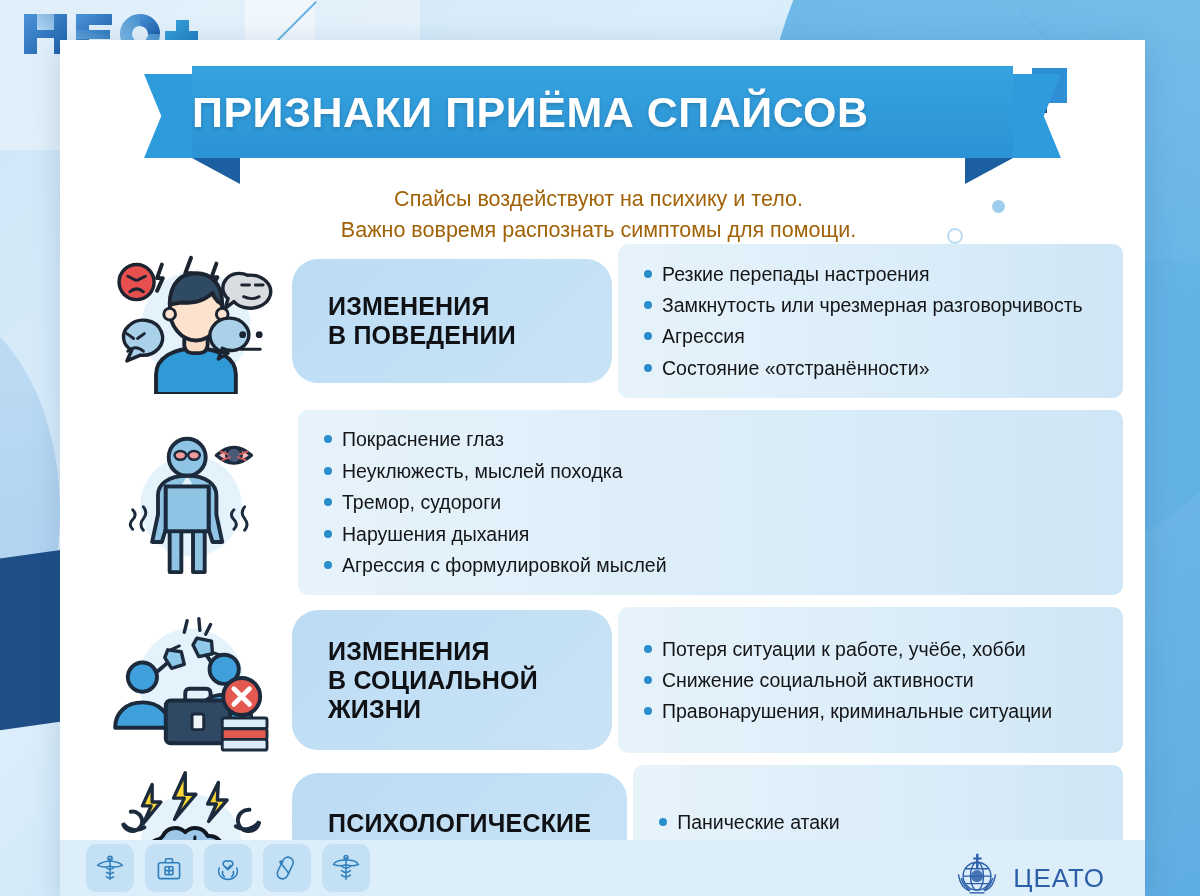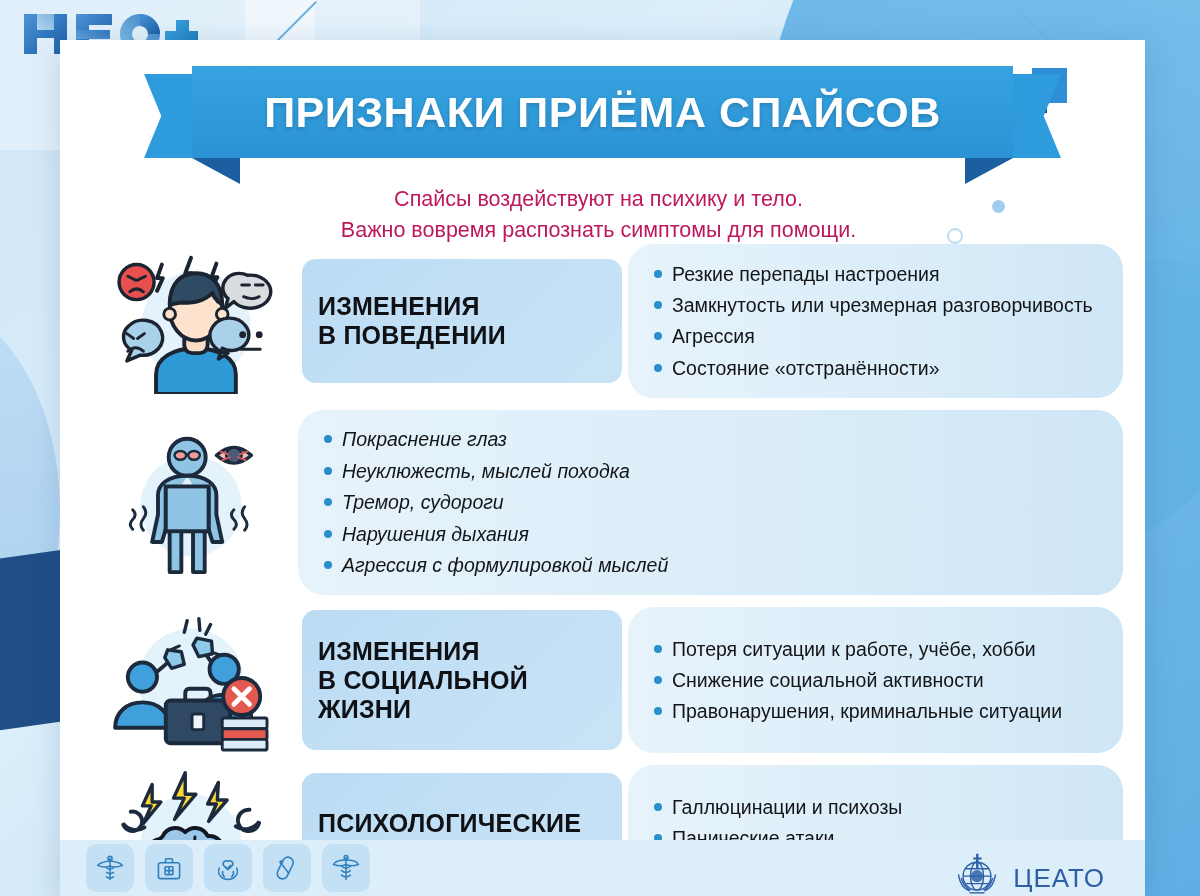--- a/index.html
+++ b/index.html
@@ -86,75 +86,75 @@
   .ribbon-tail.left { left: 84px; clip-path: polygon(0 0, 100% 0, 100% 100%, 0 100%, 36% 50%); }
   .ribbon-tail.right { right: 84px; clip-path: polygon(0 0, 100% 0, 64% 50%, 100% 100%, 0 100%); }
   .ribbon-fold {
     position:absolute; top: 92px; width: 48px; height: 26px; background:#1b5fa0;
   }
   .ribbon-fold.left { left: 132px; clip-path: polygon(0 0, 100% 0, 100% 100%); }
   .ribbon-fold.right { right: 132px; clip-path: polygon(0 0, 100% 0, 0 100%); }
   .ribbon-main {
     position:absolute; left: 132px; right: 132px; top: 0; height: 92px;
     background: linear-gradient(180deg, #36a3e0 0%, #2b93d4 100%);
-    display:flex; align-items:center; justify-content:center;
+    display:flex; align-items:center; 
   }
   .ribbon-title {
     color: #ffffff; font-size: 43px; font-weight: 700; letter-spacing: .5px;
     text-shadow: 0 2px 4px rgba(0,0,0,.18);
     white-space: nowrap;
   }
 
   
   .subtitle {
     position:absolute; left: 0; right: 8px; top: 144px;
-    text-align:center; color:#be185d;
+    text-align:center; color:#a16207;
     font-size: 21.5px; line-height: 1.42;
   }
 
   
   .rows { position:absolute; left: 36px; right: 22px; top: 204px; }
   .row { display:flex; align-items:center; margin-bottom: 12px; }
   .row-icon {
     width: 196px; min-height: 140px;
     display:flex; align-items:center; justify-content:center;
     flex: 0 0 196px;
   }
   .row-cat {
     flex: 0 0 320px;
     background: linear-gradient(135deg, #bcdcf4 0%, #c9e3f6 100%);
-    border-radius: 14px;
-    padding: 18px 16px;
+    border-radius: 26px;
+    padding: 18px 36px;
     min-height: 126px;
-    display:flex; align-items:center;margin-left:10px;
+    display:flex; align-items:center;
   }
   .row-cat-label {
     font-size: 25px; font-weight: 700; color:#101114; line-height: 1.16;
     letter-spacing: .2px; white-space: pre-line;
   }
   .row-items {
     flex: 1 1 auto; align-self: stretch;
     background: linear-gradient(90deg, #e7f3fb 0%, #dbedf9 55%, #cfe6f6 100%);
-    border-radius: 26px; margin-left: 6px;
+    border-radius: 10px; margin-left: 6px;
     padding: 14px 18px 14px 26px;
     display:flex; flex-direction:column; justify-content:center;
     min-height: 126px;
   }
   .bullet-item {
     display:flex; align-items:flex-start; gap:10px;
     font-size: 19.5px; color:#141517; line-height: 1.46; padding: 1.5px 0;
   }
   .bullet-dot {
     flex: 0 0 auto; width: 8px; height: 8px; border-radius:50%;
     background:#2a8ecb; margin-top: 10px;
   }
 
   
   .row.r1 .row-cat, .row.r1 .row-items { min-height: 124px; }
-  .row.r2 .row-cat, .row.r2 .row-items { min-height: 140px; font-style: italic; }
+  .row.r2 .row-cat, .row.r2 .row-items { min-height: 140px; }
   .row.r3 .row-cat, .row.r3 .row-items { min-height: 140px; }
   .row.r4 .row-cat, .row.r4 .row-items { min-height: 130px; }
 
   
   .footer {
     position:absolute; left: 0; right: 0; bottom: 0; height: 56px;
     background:#ddeefb;
     display:flex; align-items:center;
   }
   .footer-icons { display:flex; gap: 11px; margin-left: 26px; }
@@ -429,24 +429,20 @@
           <path d="M86 128 l-4 20 h14 l-2-20 Z" fill="#9cc7e8" stroke="#101822" stroke-width="4" stroke-linejoin="round"></path>
         </svg>
       </div>
       <div class="row-cat">
         <div class="row-cat-label">ПСИХОЛОГИЧЕСКИЕ
 ИЗМЕНЕНИЯ</div>
       </div>
       <div class="row-items">
         <div class="bullet-item">
           <span class="bullet-dot"></span>
-          <span>Галлюцинации и психозы</span>
-        </div>
-        <div class="bullet-item">
-          <span class="bullet-dot"></span>
           <span>Панические атаки</span>
         </div>
         <div class="bullet-item">
           <span class="bullet-dot"></span>
           <span>Тревожность, депрессия, паранойя</span>
         </div>
       </div>
     </div>
 
   </div>

